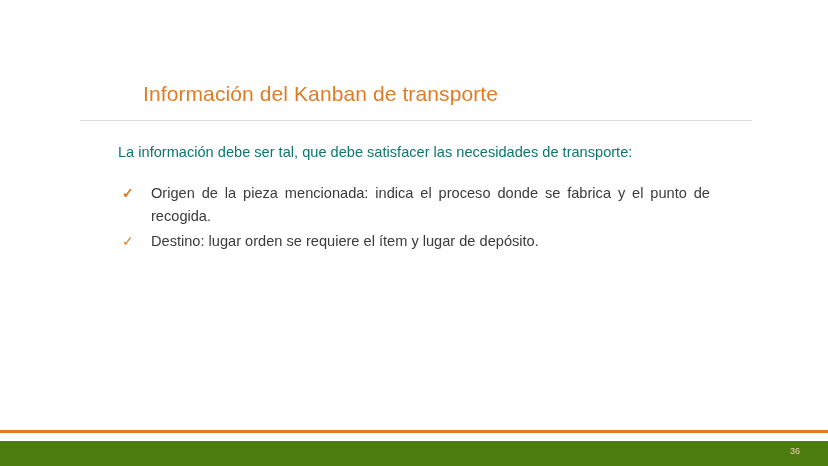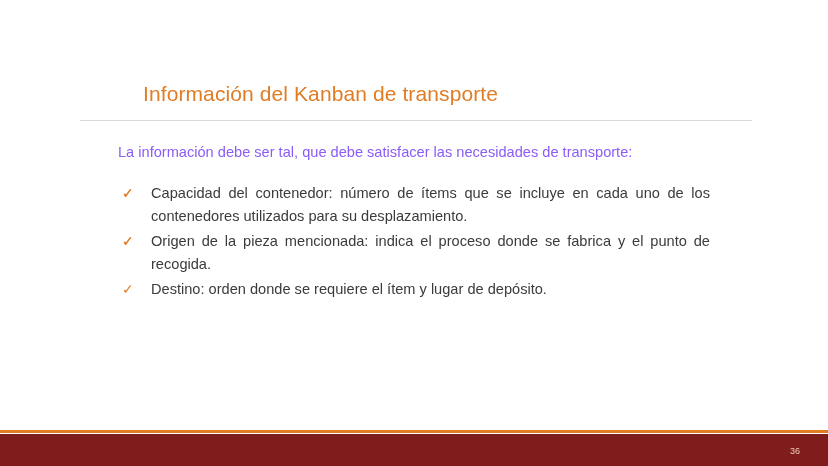--- a/index.html
+++ b/index.html
@@ -38,21 +38,21 @@
     background: #d9d9d9;
   }
   .body-block {
     position: absolute;
     left: 118px;
     top: 140px;
     width: 592px;
   }
   .intro-para {
     font-size: 14.6px;
-    color: #8b5cf6;
+    color: #0f766e;
     line-height: 24px;
     text-align: justify;
     margin: 0 0 18px 0;
   }
   .bullet-list {
     list-style: none;
     margin: 0;
     padding: 0;
   }
   .bullet-item {
@@ -70,22 +70,22 @@
     top: 0px;
     color: #E07C24;
     font-size: 14px;
     line-height: 22.5px;
   }
   .footer-bar {
     position: absolute;
     left: 0;
     bottom: 0;
     width: 828px;
-    height: 32px;
-    background: #7f1d1d;
+    height: 25px;
+    background: #4d7c0f;
   }
   .footer-accent {
     position: absolute;
     left: 0;
     bottom: 33px;
     width: 828px;
     height: 3px;
     background: #E07C24;
   }
   .slide-number {
@@ -106,32 +106,31 @@
 
   <div class="body-block">
     <p class="intro-para">La información debe ser tal, que debe satisfacer las necesidades de transporte:</p>
 
     <ul class="bullet-list">
       <li class="bullet-item">
         <span class="check">✓</span>
       </li>
       <li class="bullet-item">
         <span class="check">✓</span>
-        <span>Capacidad del contenedor: número de ítems que se incluye en cada uno de los contenedores utilizados para su desplazamiento.</span>
       </li>
       <li class="bullet-item">
         <span class="check">✓</span>
       </li>
       <li class="bullet-item">
         <span class="check">✓</span>
         <span>Origen de la pieza mencionada: indica el proceso donde se fabrica y el punto de recogida.</span>
       </li>
       <li class="bullet-item">
         <span class="check">✓</span>
-        <span>Destino: orden donde se requiere el ítem y lugar de depósito.</span>
+        <span>Destino: lugar orden se requiere el ítem y lugar de depósito.</span>
       </li>
     </ul>
   </div>
 
   <div class="footer-accent"></div>
   <div class="footer-bar">
     <div class="slide-number">36</div>
   </div>
 
 </div>

